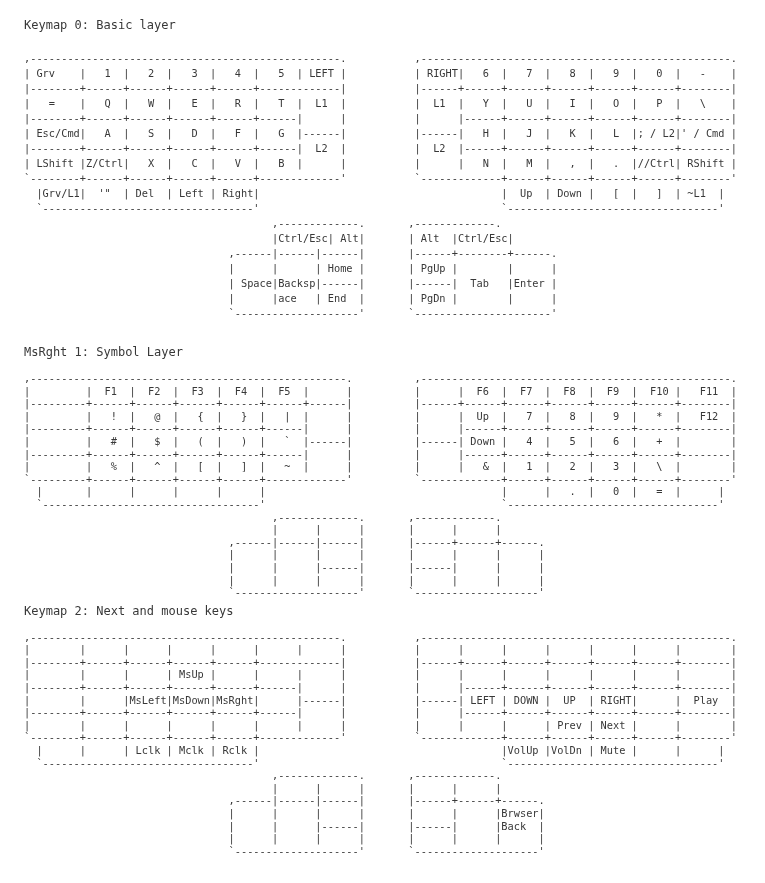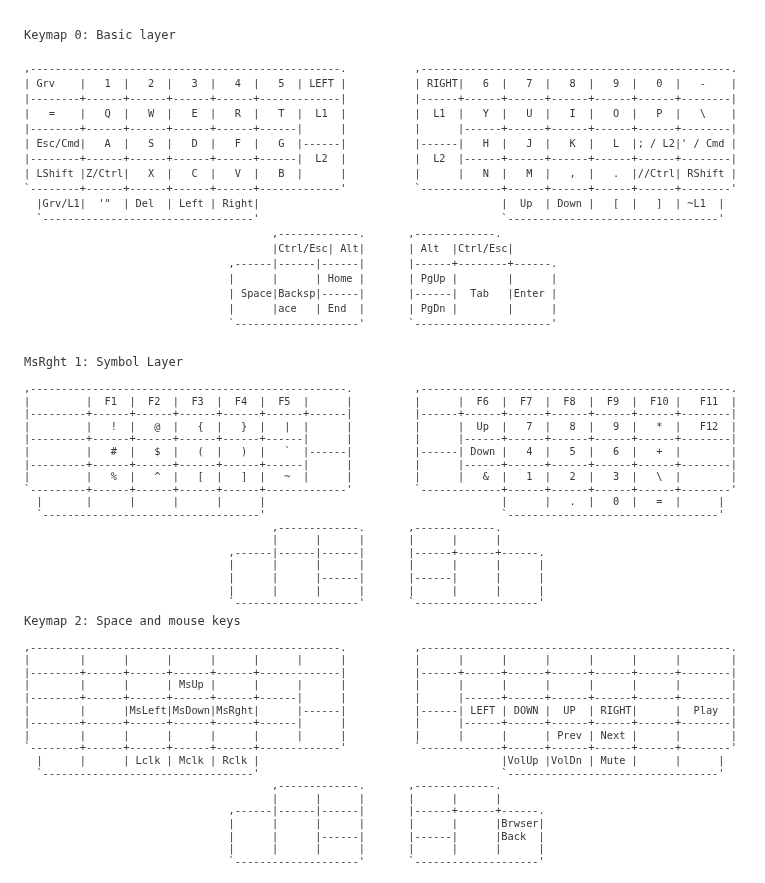--- a/index.html
+++ b/index.html
@@ -5,21 +5,20 @@
   * { box-sizing: border-box; }
   html, body { margin: 0; padding: 0; }
   body {
     width: 765px;
     height: 883px;
     background: #ffffff;
     overflow: hidden;
   }
   .page {
     padding: 18px 0 0 24px;
-    margin-top: 10px;
   }
   .keymap-heading {
     font-family: "DejaVu Sans Mono", "Liberation Mono", monospace;
     font-size: 12px;
     line-height: 14px;
     color: #383838;
     white-space: pre;
   }
   .keymap-art {
     font-family: "DejaVu Sans Mono", "Liberation Mono", monospace;
@@ -78,21 +77,21 @@
                                         ,-------------.       ,-------------.
                                         |      |      |       |      |      |
                                  ,------|------|------|       |------+------+------.
                                  |      |      |      |       |      |      |      |
                                  |      |      |------|       |------|      |      |
                                  |      |      |      |       |      |      |      |
                                  `--------------------'       `--------------------'</pre>
   </section>
 
   <section class="sec-media">
-    <div class="keymap-heading">Keymap 2: Space and mouse keys</div>
+    <div class="keymap-heading">Keymap 2: Next and mouse keys</div>
     <pre class="keymap-art art-media">,--------------------------------------------------.           ,--------------------------------------------------.
 |        |      |      |      |      |      |      |           |      |      |      |      |      |      |        |
 |--------+------+------+------+------+-------------|           |------+------+------+------+------+------+--------|
 |        |      |      | MsUp |      |      |      |           |      |      |      |      |      |      |        |
 |--------+------+------+------+------+------|      |           |      |------+------+------+------+------+--------|
 |        |      |MsLeft|MsDown|MsRght|      |------|           |------| LEFT | DOWN |  UP  | RIGHT|      |  Play  |
 |--------+------+------+------+------+------|      |           |      |------+------+------+------+------+--------|
 |        |      |      |      |      |      |      |           |      |      |      | Prev | Next |      |        |
 `--------+------+------+------+------+-------------'           `-------------+------+------+------+------+--------'
   |      |      | Lclk | Mclk | Rclk |                                       |VolUp |VolDn | Mute |      |      |

